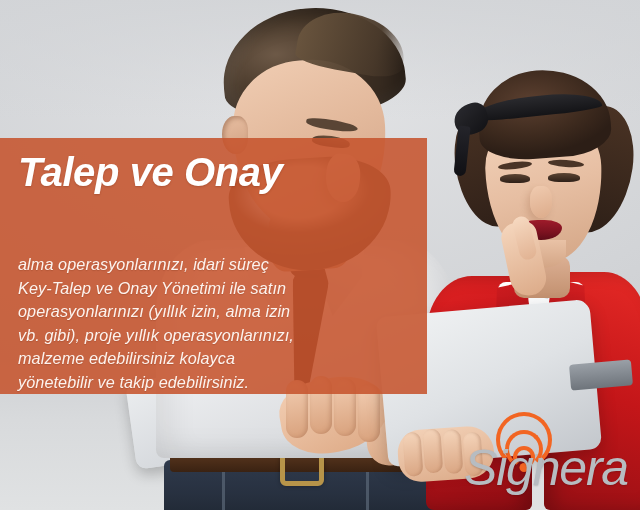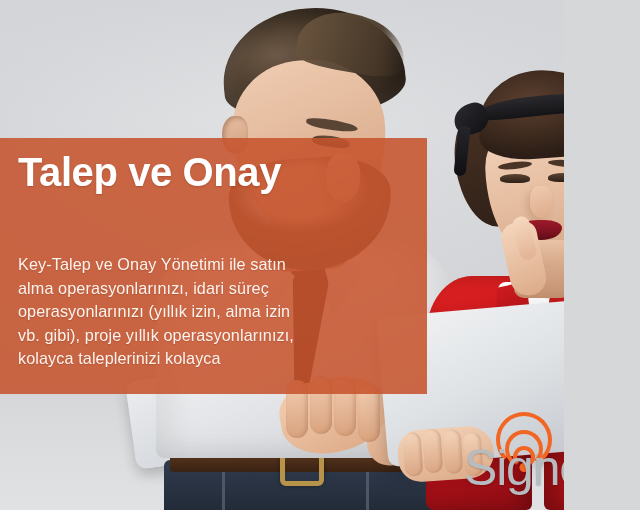--- a/index.html
+++ b/index.html
@@ -2,23 +2,24 @@
 <html><head>
 <meta charset="utf-8">
 <style>
   html,body{margin:0;padding:0;}
   body{
     width:640px;height:510px;overflow:hidden;
     font-family:"Liberation Sans", sans-serif;
     background:#d5d7d9;
   }
   .stage{
-    position:relative;width:564px;height:510px;overflow:hidden;
+    position:relative;width:640px;height:510px;overflow:hidden;
     background:
       radial-gradient(ellipse 120% 90% at 50% 15%, #e2e3e5 0%, #d2d4d7 55%, #c6c8cb 100%);
+    font-style: italic;
   }
 
   
   .floor{
     position:absolute;left:0;right:0;bottom:0;height:150px;
     background:linear-gradient(180deg,#cfd1d4 0%, #d8dadc 40%, #e0e2e3 100%);
   }
   .wall-shadow{
     position:absolute;left:0;right:0;top:0;height:120px;
     background:linear-gradient(180deg, rgba(210,212,215,.85), rgba(210,212,215,0));
@@ -433,25 +434,26 @@
       <i style="left:46px;top:2px;"></i>
         <i style="left:66px;top:6px;"></i>
     </div>
   </div>
 
   <div class="panel">
     <div class="panel-title">
       <span>Talep ve Onay</span>
     </div>
     <div class="panel-body">
+      <span>alma operasyonlarınızı, idari süreç</span>
       <span>Key-Talep ve Onay Yönetimi ile satın</span>
-      <span>alma operasyonlarınızı, idari süreç</span>
       <span>operasyonlarınızı (yıllık izin, alma izin</span>
       <span>vb. gibi), proje yıllık operasyonlarınızı,</span>
-      <span>kolayca taleplerinizi kolayca</span>
+      <span>malzeme edebilirsiniz kolayca</span>
+      <span>yönetebilir ve takip edebilirsiniz.</span>
     </div>
   </div>
 
   <div class="logo">
     <div class="logo-arcs">
       <i class="arc3"></i>
       <i class="arc2"></i>
       <i class="arc1"></i>
       <div class="logo-dot"></div>
     </div>

